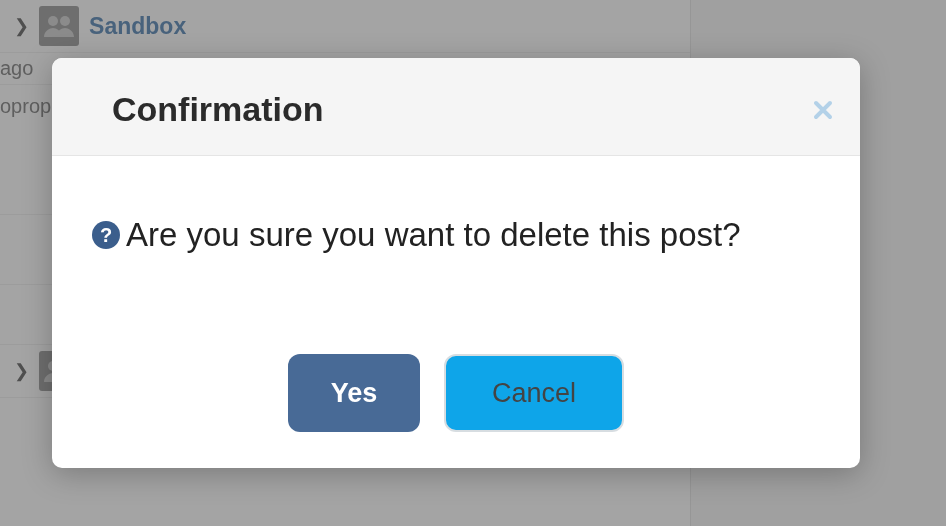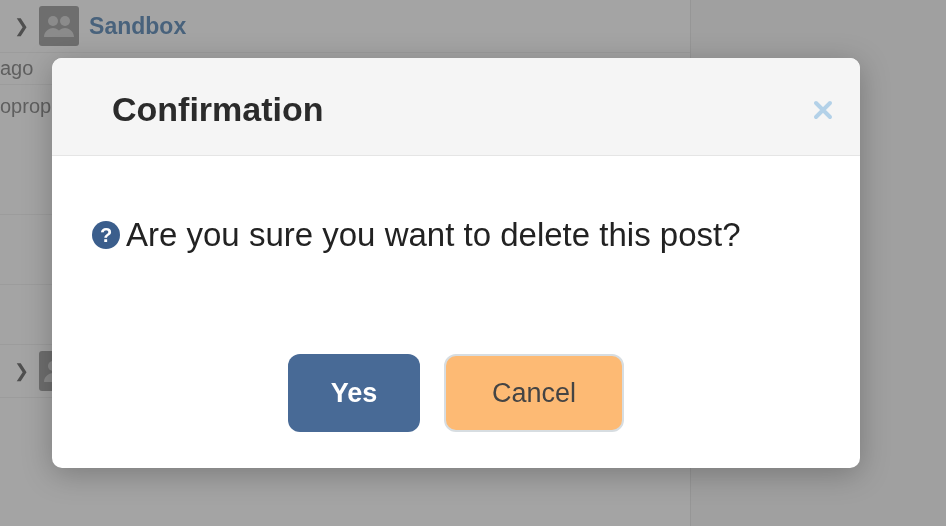--- a/index.html
+++ b/index.html
@@ -135,21 +135,21 @@
       justify-content: center;
       padding: 0 38px;
     }
     .btn-primary {
       background: #486a96;
       color: #fff;
       font-weight: 700;
       border: none;
     }
     .btn-secondary {
-      background: #fdba74;
+      background: #0ea5e9;
       color: #444;
       border: 2px solid #d7dde1;
       min-width: 180px;
     }
   </style>
 </head>
 <body>
 
 <div class="bg">
   <div class="bg-right"></div>

